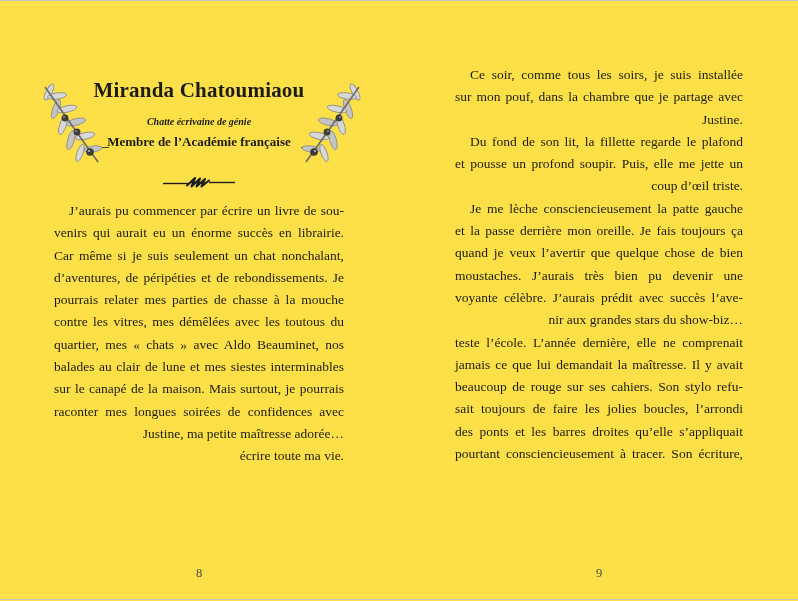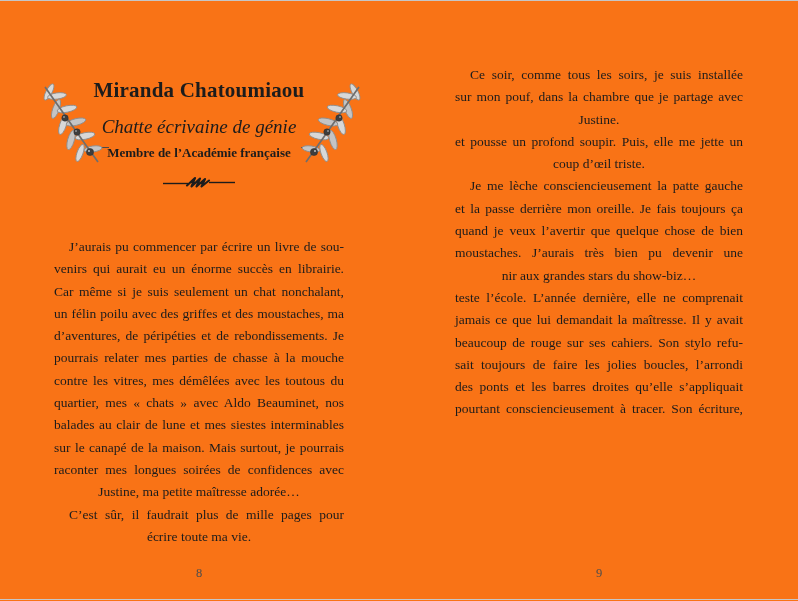--- a/index.html
+++ b/index.html
@@ -2,21 +2,21 @@
 <html><head>
 <meta charset="utf-8">
 <style>
   html, body { margin: 0; padding: 0; }
   body { font-family: "Liberation Serif", serif; }
 
   #spread {
     position: relative;
     width: 798px;
     height: 601px;
-    background: #f97316;
+    background: #fde047;
     color: #1c1c1c;
     overflow: hidden;
   }
   .edge { position: absolute; left: 0; width: 798px; height: 1px; background: #c6c6c6; }
   .edge-top { top: 0; }
   .edge-bottom { top: 599px; }
 
   .page-col { position: absolute; top: 0; height: 601px; }
   #left-col  { left: 54px;  width: 290px; }
   #right-col { left: 455px; width: 288px; }
@@ -24,23 +24,23 @@
   
   .chapter-header { position: absolute; top: 70px; left: 0; width: 100%; text-align: center; }
   .author-title {
     margin: 8px 0 0 0;
     font-size: 21px;
     font-weight: bold;
     letter-spacing: 0.2px;
   }
   .author-subtitle {
     margin: 13px 0 0 0;
-    font-size: 19px;
+    font-size: 10px;
     font-style: italic;
-    font-weight: normal;
+    font-weight: bold;
   }
   .author-affiliation {
     margin: 7px 0 0 0;
     font-size: 13px;
     font-weight: bold;
   }
   .ornament-dash {
     position: absolute;
     top: 147px;
     width: 12px;
@@ -57,24 +57,24 @@
   .divider { position: absolute; top: 175px; left: 50%; transform: translateX(-50%); width: 74px; height: 16px; }
 
   
   .body-text {
     position: absolute;
     left: 0;
     width: 100%;
     font-size: 13.5px;
     line-height: 22.3px;
   }
-  #left-body  { top: 200px; margin-top: 36px; }
+  #left-body  { top: 200px; }
   #right-body { top: 64px; }
 
-  .line { text-align: center; }
+  .line { text-align: right; }
   .line.justify { text-align: justify; text-align-last: justify; font-family: Liberation Serif, serif; }
   .line.indent { text-indent: 15px; }
 
   
   .page-number {
     position: absolute;
     top: 566px;
     left: 0;
     width: 100%;
     text-align: center;
@@ -157,47 +157,47 @@
     <svg class="divider" viewBox="0 0 74 16">
       <path d="M1,8.5 H26" stroke="#1c1c1c" stroke-width="1.4" fill="none"></path>
       <path d="M25,10.5 L33,3 L29.5,11.5 L38,3.5 L34.5,11.5 L43,4 L39.5,11.5 L47,5.5" stroke="#1c1c1c" stroke-width="2.1" fill="none" stroke-linejoin="round" stroke-linecap="round"></path>
       <path d="M47,7.5 H73" stroke="#1c1c1c" stroke-width="1.4" fill="none"></path>
     </svg>
 
     <div class="body-text" id="left-body">
         <div class="line indent justify">J’aurais pu commencer par écrire un livre de sou-</div>
         <div class="line justify">venirs qui aurait eu un énorme succès en librairie.</div>
         <div class="line justify">Car même si je suis seulement un chat nonchalant,</div>
-        <div class="line justify">un félin poilu avec des griffes et des moustaches, ma</div>
         <div class="line justify">d’aventures, de péripéties et de rebondissements. Je</div>
         <div class="line justify">pourrais relater mes parties de chasse à la mouche</div>
         <div class="line justify">contre les vitres, mes démêlées avec les toutous du</div>
         <div class="line justify">quartier, mes « chats » avec Aldo Beauminet, nos</div>
         <div class="line justify">balades au clair de lune et mes siestes interminables</div>
         <div class="line justify">sur le canapé de la maison. Mais surtout, je pourrais</div>
         <div class="line justify">raconter mes longues soirées de confidences avec</div>
         <div class="line">Justine, ma petite maîtresse adorée…</div>
-        <div class="line indent justify">C’est sûr, il faudrait plus de mille pages pour</div>
         <div class="line">écrire toute ma vie.</div>
       </div>
 
     <div class="page-number">8</div>
   </div>
 
   <div class="page-col" id="right-col">
     <div class="body-text" id="right-body">
         <div class="line indent justify">Ce soir, comme tous les soirs, je suis installée</div>
         <div class="line justify">sur mon pouf, dans la chambre que je partage avec</div>
         <div class="line">Justine.</div>
+        <div class="line indent justify">Du fond de son lit, la fillette regarde le plafond</div>
         <div class="line justify">et pousse un profond soupir. Puis, elle me jette un</div>
         <div class="line">coup d’œil triste.</div>
         <div class="line indent justify">Je me lèche consciencieusement la patte gauche</div>
         <div class="line justify">et la passe derrière mon oreille. Je fais toujours ça</div>
         <div class="line justify">quand je veux l’avertir que quelque chose de bien</div>
         <div class="line justify">moustaches. J’aurais très bien pu devenir une</div>
+        <div class="line justify">voyante célèbre. J’aurais prédit avec succès l’ave-</div>
         <div class="line">nir aux grandes stars du show-biz…</div>
         <div class="line justify">teste l’école. L’année dernière, elle ne comprenait</div>
         <div class="line justify">jamais ce que lui demandait la maîtresse. Il y avait</div>
         <div class="line justify">beaucoup de rouge sur ses cahiers. Son stylo refu-</div>
         <div class="line justify">sait toujours de faire les jolies boucles, l’arrondi</div>
         <div class="line justify">des ponts et les barres droites qu’elle s’appliquait</div>
         <div class="line justify">pourtant consciencieusement à tracer. Son écriture,</div>
       </div>
 
     <div class="page-number">9</div>

